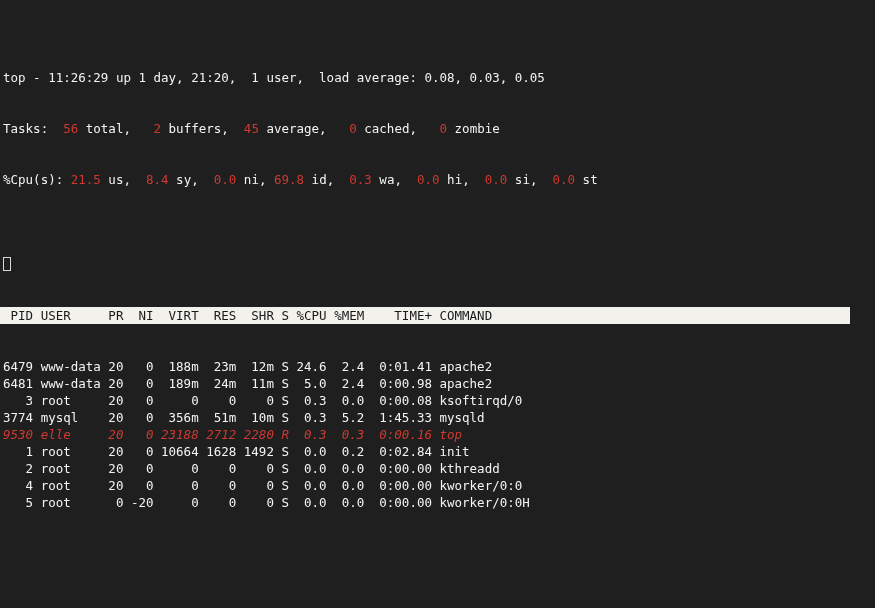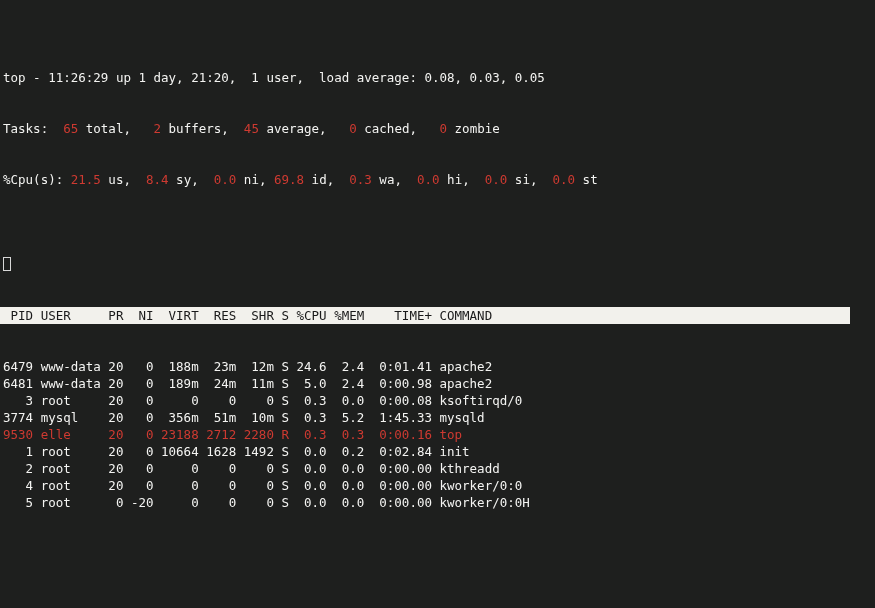--- a/index.html
+++ b/index.html
@@ -29,34 +29,34 @@
   }
   .term-line { height: 17px; white-space: pre; }
   .red { color: var(--red); }
   .header-bar {
     background: var(--hdr-bg);
     color: var(--hdr-fg);
     margin-left: -3px;
     padding-left: 3px;
     width: 875px;
   }
-  .proc-row.highlight { color: var(--red); }
+  .proc-row.highlight { color: var(--red); font-style: italic; }
   .cursor {
     display: inline-block;
     box-sizing: border-box;
     width: 8px; height: 14px;
     border: 1px solid var(--cursor);
     vertical-align: -2px;
   }
 </style>
 </head>
 <body>
 
 <div class="terminal">
   <div>
     <div class="term-line"><span class="">top - 11:26:29 up 1 day, 21:20,  1 user,  load average: 0.08, 0.03, 0.05</span></div>
-    <div class="term-line"><span class="">Tasks: </span><span class="red"> 65</span><span class=""> total, </span><span class="red">  2</span><span class=""> buffers, </span><span class="red"> 45</span><span class=""> average, </span><span class="red">  0</span><span class=""> cached, </span><span class="red">  0</span><span class=""> zombie</span></div>
+    <div class="term-line"><span class="">Tasks: </span><span class="red"> 56</span><span class=""> total, </span><span class="red">  2</span><span class=""> buffers, </span><span class="red"> 45</span><span class=""> average, </span><span class="red">  0</span><span class=""> cached, </span><span class="red">  0</span><span class=""> zombie</span></div>
     <div class="term-line"><span class="">%Cpu(s): </span><span class="red">21.5</span><span class=""> us, </span><span class="red"> 8.4</span><span class=""> sy, </span><span class="red"> 0.0</span><span class=""> ni, </span><span class="red">69.8</span><span class=""> id, </span><span class="red"> 0.3</span><span class=""> wa, </span><span class="red"> 0.0</span><span class=""> hi, </span><span class="red"> 0.0</span><span class=""> si, </span><span class="red"> 0.0</span><span class=""> st</span></div>
   </div>
   <div class="term-line"><span class="cursor"></span></div>
   <div class="term-line header-bar"> PID USER     PR  NI  VIRT  RES  SHR S %CPU %MEM    TIME+ COMMAND</div>
   <div><div class="term-line proc-row">6479 www-data 20   0  188m  23m  12m S 24.6  2.4  0:01.41 apache2</div><div class="term-line proc-row">6481 www-data 20   0  189m  24m  11m S  5.0  2.4  0:00.98 apache2</div><div class="term-line proc-row">   3 root     20   0     0    0    0 S  0.3  0.0  0:00.08 ksoftirqd/0</div><div class="term-line proc-row">3774 mysql    20   0  356m  51m  10m S  0.3  5.2  1:45.33 mysqld</div><div class="term-line proc-row highlight">9530 elle     20   0 23188 2712 2280 R  0.3  0.3  0:00.16 top</div><div class="term-line proc-row">   1 root     20   0 10664 1628 1492 S  0.0  0.2  0:02.84 init</div><div class="term-line proc-row">   2 root     20   0     0    0    0 S  0.0  0.0  0:00.00 kthreadd</div><div class="term-line proc-row">   4 root     20   0     0    0    0 S  0.0  0.0  0:00.00 kworker/0:0</div><div class="term-line proc-row">   5 root      0 -20     0    0    0 S  0.0  0.0  0:00.00 kworker/0:0H</div></div>
 </div>
 
 </body></html>

